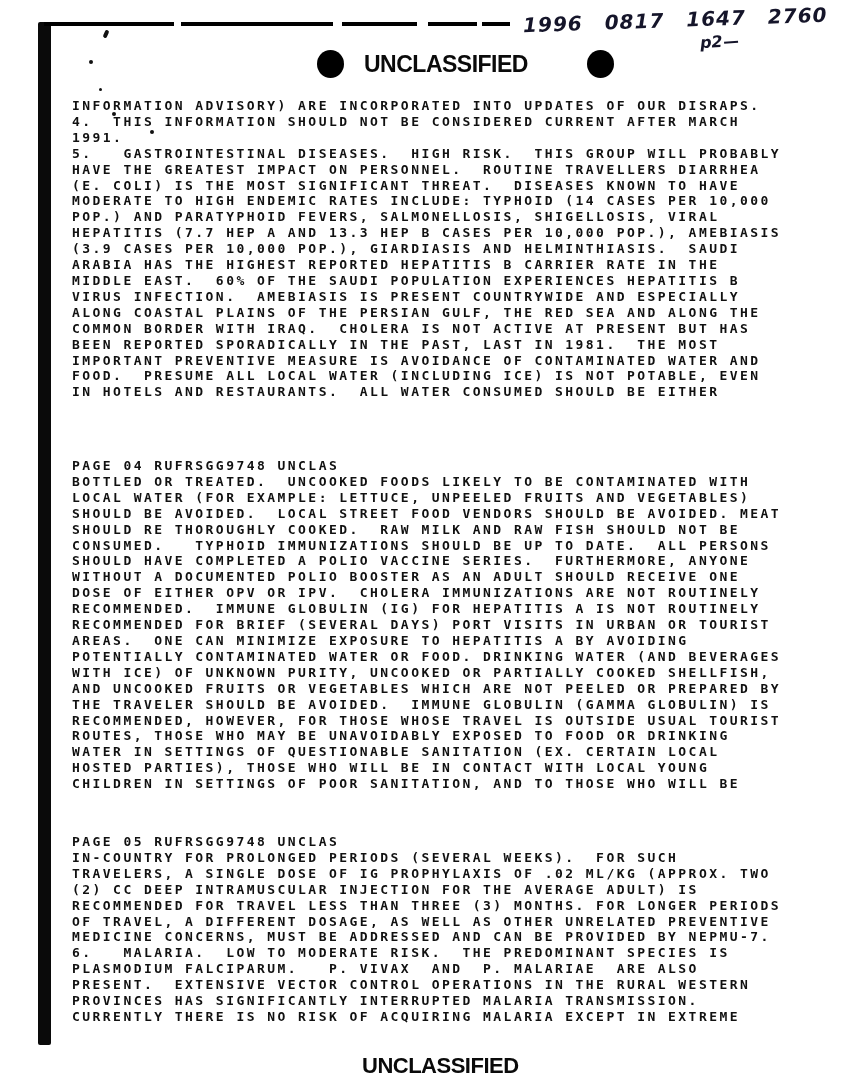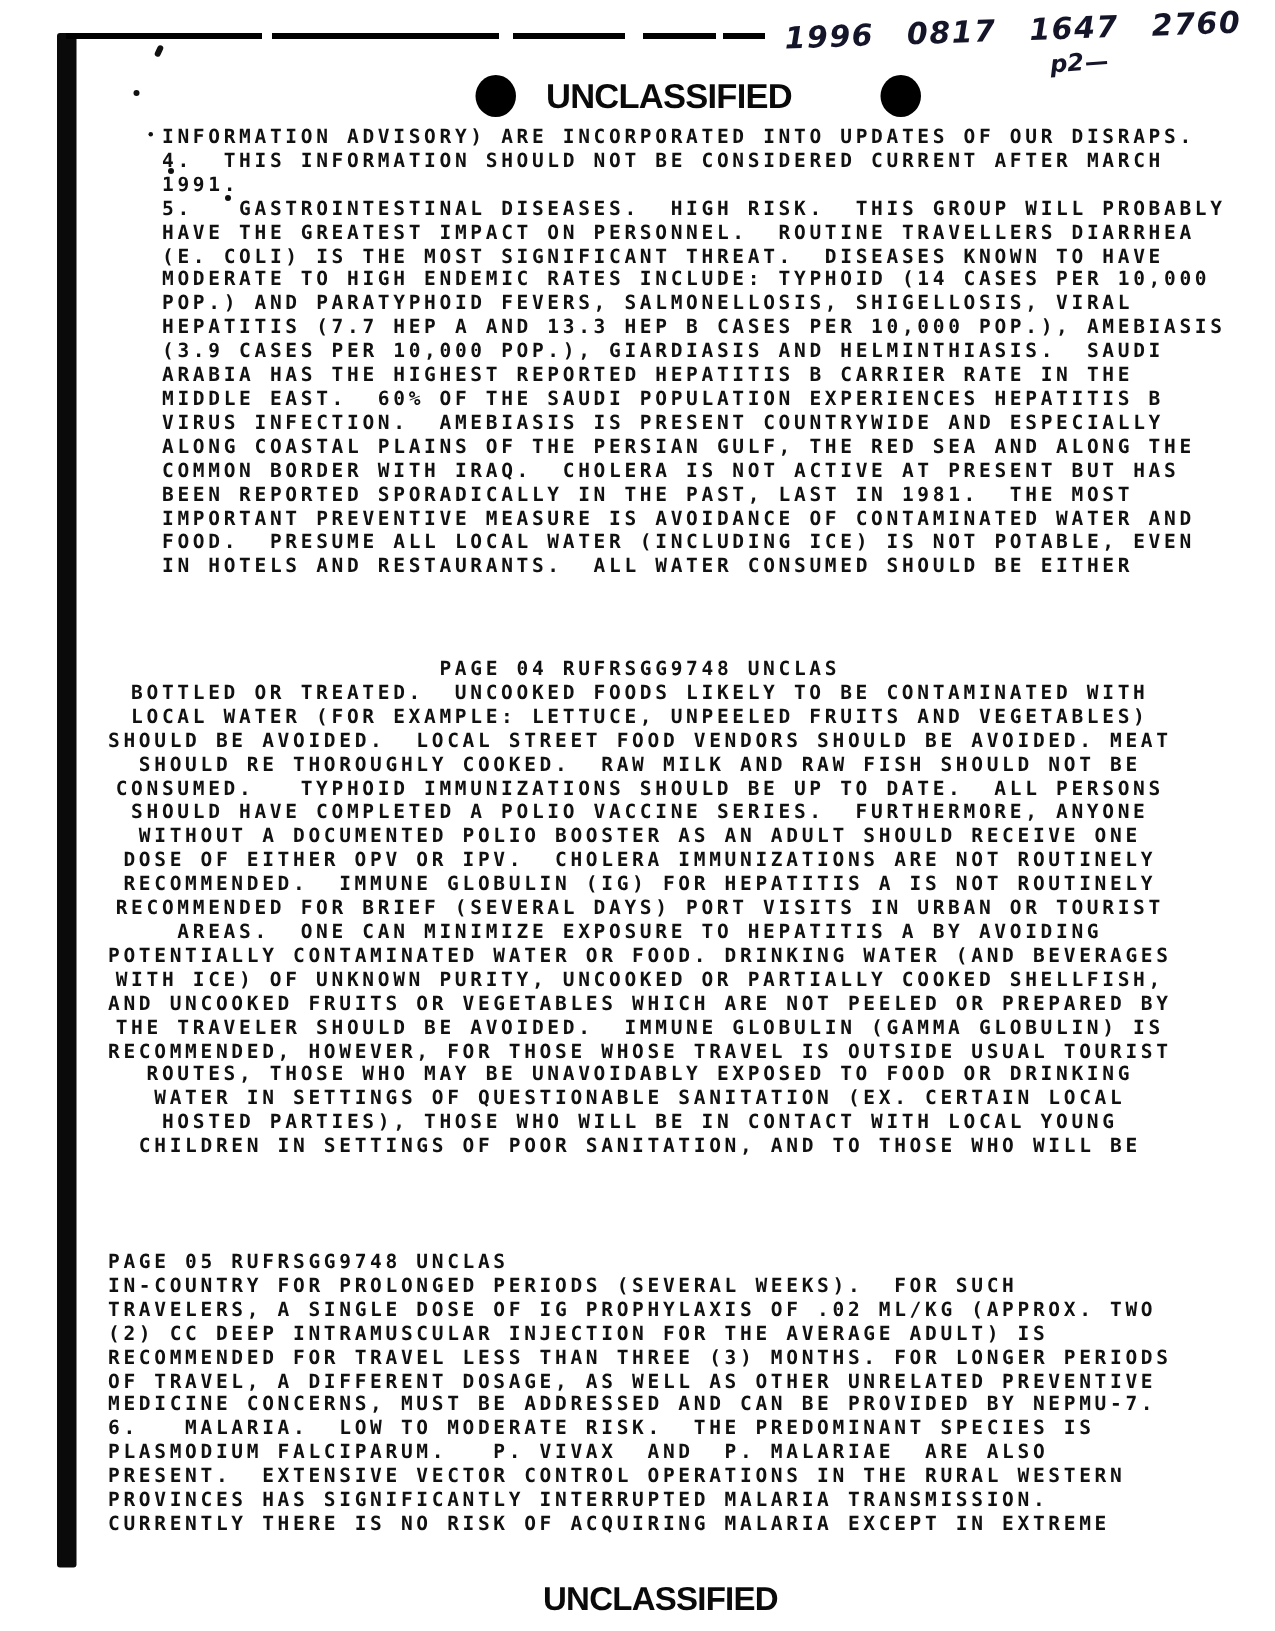--- a/index.html
+++ b/index.html
@@ -68,22 +68,22 @@
   
   .doc-block{
     position:absolute;left:72px;
     font-family:"DejaVu Sans Mono", monospace;
     font-size:13px;line-height:15.9px;
     font-weight:bold;
     letter-spacing:2.45px;
     color:#111;
     white-space:pre;
   }
-  .blk1{top:84px;margin-left:36px;}
-  .blk2{top:439px;text-align:center;}
+  .blk1{top:98px;}
+  .blk2{top:458px;}
   .blk3{top:834px;}
   
   .ftr-title{
     position:absolute;left:362px;top:1053px;width:160px;
     font-family:"Liberation Sans", sans-serif;
     font-weight:bold;font-size:22px;letter-spacing:-0.5px;color:#0a0a0a;
     white-space:nowrap;
   }
 </style>
 </head>

